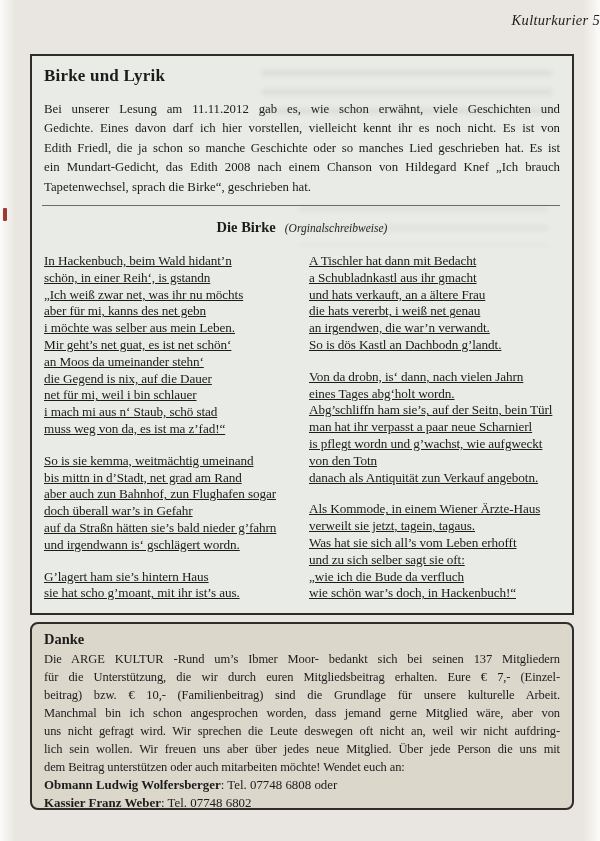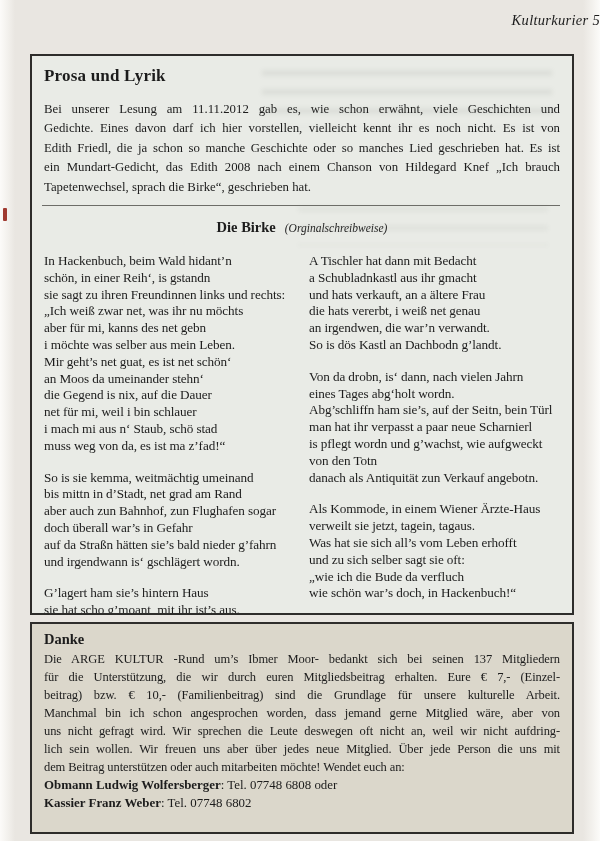--- a/index.html
+++ b/index.html
@@ -21,40 +21,40 @@
     position:absolute;top:12px;left:0;width:100%;
     text-align:right;font-style:italic;font-size:14.5px;letter-spacing:.3px;
   }
 
   .box{
     position:absolute;left:30px;width:544px;
     border:2px solid var(--border,#2e2d2b);
     box-sizing:border-box;
   }
   .box1{top:54px;height:561px;background:var(--box1-bg,#e9ebe6);padding:8px 12px 8px 10px;overflow:hidden;}
-  .box2{top:622px;height:212px;background:var(--box2-bg,#dbd7cb);padding:6px 12px 4px 10px;overflow:hidden;}
+  .box2{top:622px;height:188px;background:var(--box2-bg,#dbd7cb);padding:6px 12px 4px 10px;overflow:hidden;border-radius:8px;}
 
   .ghost{position:absolute;pointer-events:none;filter:blur(2px);opacity:.5;
     background:repeating-linear-gradient(180deg,rgba(118,122,114,.22) 0 6px,rgba(0,0,0,0) 6px 19px);}
   .g1{right:20px;top:14px;width:290px;height:58px;}
   .g2{right:24px;top:150px;width:250px;height:40px;opacity:.3;}
 
   .box1-title{font-size:17px;font-weight:bold;margin:2px 0 14px 2px;letter-spacing:.2px;}
 
   .intro{font-size:12.8px;line-height:19.4px;margin-left:2px;}
   .line{white-space:nowrap;}
   .jline{text-align:justify;text-align-last:justify;}
 
   .rule{border:none;border-top:1.5px solid #6d6d68;margin:8px 0 8px 0;}
 
   .poem-head{margin:0 0 12px 2px;line-height:26px;text-align:center;}
   .poem-title{font-weight:bold;font-size:14.5px;}
   .poem-sub{font-style:italic;font-size:11.5px;margin-left:5px;}
 
-  .poem-cols{display:flex;}
+  .poem-cols{display:flex;text-decoration:underline;}
   .col{width:50%;box-sizing:border-box;font-size:13.2px;line-height:16.8px;letter-spacing:-0.1px;}
   .colL{padding-left:2px;}
   .colR{padding-left:8px;}
   .stanza{margin-bottom:15px;}
   .poem-line{white-space:nowrap;}
 
   .signature{
     text-align:right;font-weight:bold;font-style:italic;font-size:12.8px;
     margin-top:3px;padding-right:2px;white-space:nowrap;
   }
@@ -72,21 +72,21 @@
   <div class="edge left"></div>
   <div class="edge right"></div>
   <div class="red-mark"></div>
 
   <div class="header">Kulturkurier 5</div>
 
   <section class="box box1">
     <div class="ghost g1"></div>
     <div class="ghost g2"></div>
 
-    <h1 class="box1-title">Prosa und Lyrik</h1>
+    <h1 class="box1-title">Birke und Lyrik</h1>
 
     <div class="intro">
         <div class="line jline">Bei unserer Lesung am 11.11.2012 gab es, wie schon erwähnt, viele Geschichten und</div>
         <div class="line jline">Gedichte. Eines davon darf ich hier vorstellen, vielleicht kennt ihr es noch nicht. Es ist von</div>
         <div class="line jline">Edith Friedl, die ja schon so manche Geschichte oder so manches Lied geschrieben hat. Es ist</div>
         <div class="line jline">ein Mundart-Gedicht, das Edith 2008 nach einem Chanson von Hildegard Knef „Ich brauch</div>
         <div class="line">Tapetenwechsel, sprach die Birke“, geschrieben hat.</div>
       </div>
 
     <hr class="rule">
@@ -94,21 +94,20 @@
     <div class="poem-head">
       <span class="poem-title">Die Birke</span>
       <span class="poem-sub">(Orginalschreibweise)</span>
     </div>
 
     <div class="poem-cols">
       <div class="col colL">
           <div class="stanza">
             <div class="poem-line">In Hackenbuch, beim Wald hidant’n</div>
             <div class="poem-line">schön, in einer Reih‘, is gstandn</div>
-            <div class="poem-line">sie sagt zu ihren Freundinnen links und rechts:</div>
             <div class="poem-line">„Ich weiß zwar net, was ihr nu möchts</div>
             <div class="poem-line">aber für mi, kanns des net gebn</div>
             <div class="poem-line">i möchte was selber aus mein Leben.</div>
             <div class="poem-line">Mir geht’s net guat, es ist net schön‘</div>
             <div class="poem-line">an Moos da umeinander stehn‘</div>
             <div class="poem-line">die Gegend is nix, auf die Dauer</div>
             <div class="poem-line">net für mi, weil i bin schlauer</div>
             <div class="poem-line">i mach mi aus n‘ Staub, schö stad</div>
             <div class="poem-line">muss weg von da, es ist ma z’fad!“</div>
           </div>

